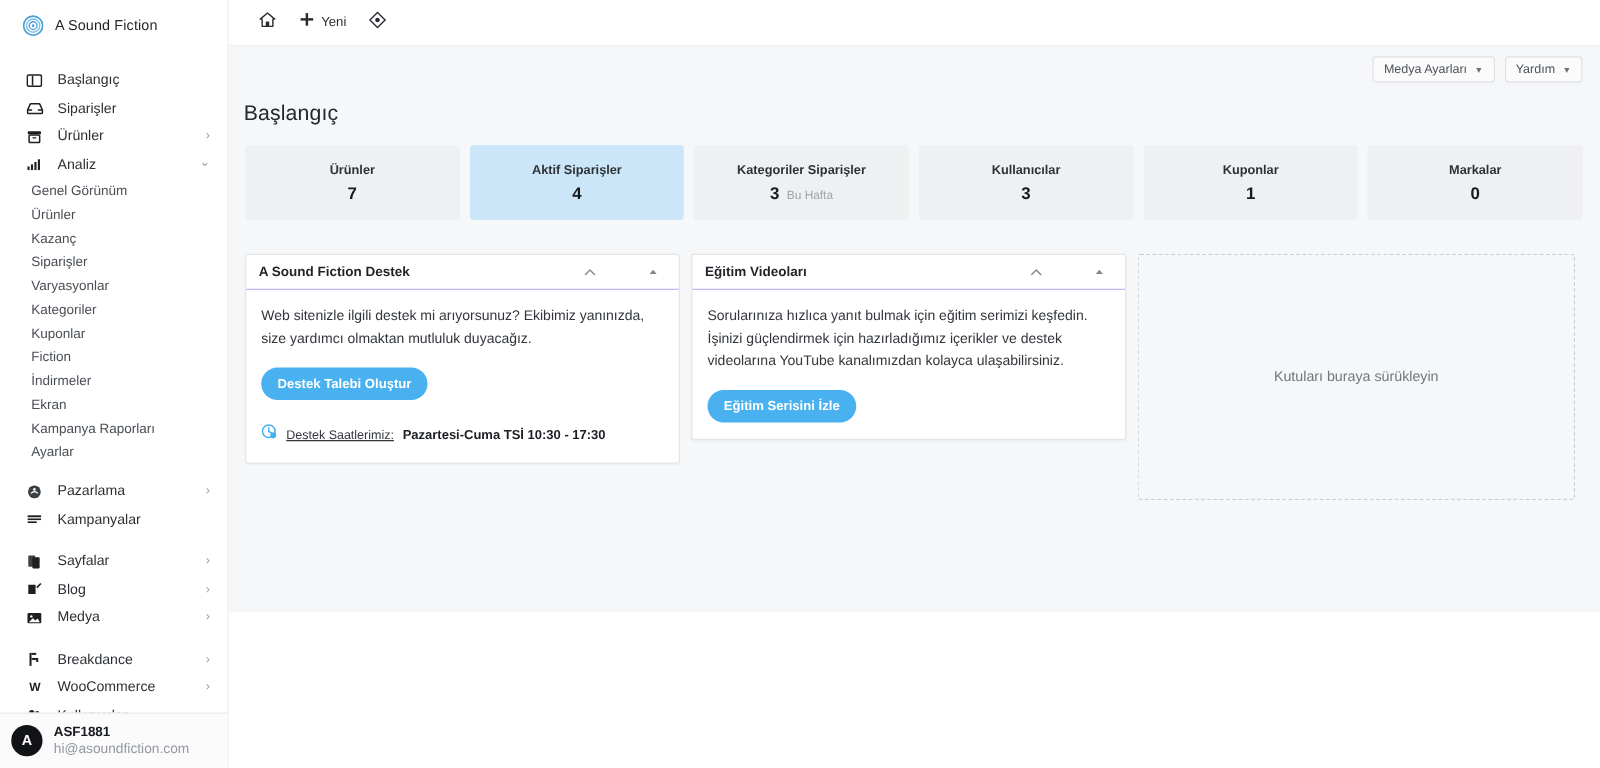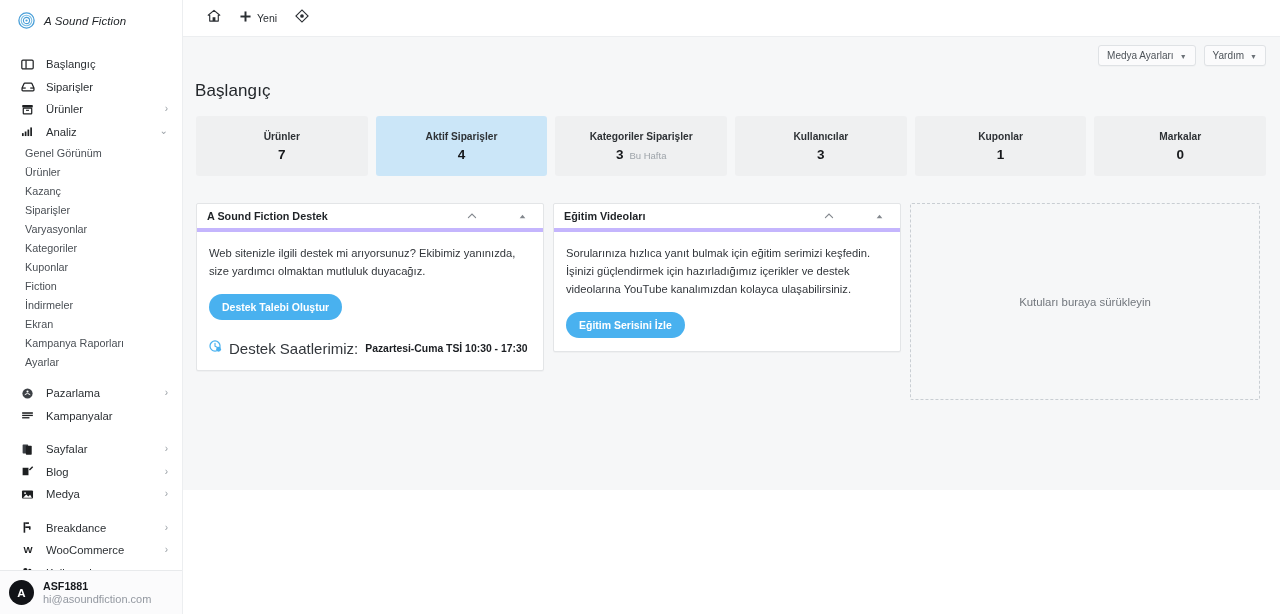--- a/index.html
+++ b/index.html
@@ -16,21 +16,21 @@
   .sidebar {
     width: 183px; height: 614px;
     background: #ffffff;
     border-right: 1px solid #eceef0;
     position: relative;
     flex: 0 0 183px;
     overflow: hidden;
   }
   .brand {
     display: flex; align-items: center; gap: 9px;
-    height: 41px; padding: 0 0 0 18px; font-style: italic;
+    height: 41px; padding: 0 0 0 18px;
   }
   .brand-logo {
     width: 17px; height: 17px; flex: 0 0 17px;
     display: block;
   }
   .brand-name {
     font-size: 11.5px; color: #1f2327; letter-spacing: .1px;
   }
   .nav { padding-top: 12px; }
   .nav-item {
@@ -157,21 +157,21 @@
     border: 1px solid #e3e5e7;
     border-radius: 2px;
     position: relative;
     box-shadow: 0 1px 1px rgba(0,0,0,.03);
   }
   .panel.support { width: 348px; }
   .panel.videos  { width: 348px; }
   .panel-head {
     height: 28px; display: flex; align-items: center;
     padding: 0 8px 0 10px;
-    border-bottom: 4px solid #c4b5fd;
+    border-bottom: 1px solid #c4b5fd;
     gap: 24px;
   }
   .panel-title { font-size: 10.8px; font-weight: bold; color: #1f2327; flex: 1; }
   .panel-act {
     width: 26px; height: 26px;
     display: flex; align-items: center; justify-content: center;
     cursor: pointer; color: #82878d;
   }
   .panel-body { padding: 12px 12px 13px 12px; }
   .panel-text {
@@ -185,21 +185,21 @@
     border: none; border-radius: 13px;
     font-size: 10.5px; font-weight: bold;
     padding: 7px 13px;
     cursor: pointer;
     font-family: "Liberation Sans", sans-serif;
   }
   .hours {
     display: flex; align-items: center; gap: 7px;
     margin-top: 19px;
   }
-  .hours-lbl { font-size: 15px; color: #33373c; }
+  .hours-lbl { font-size: 10px; color: #33373c; text-decoration: underline; }
   .hours-val { font-size: 10.4px; color: #1b1e22; font-weight: bold; }
 
   .dropzone {
     width: 350px; height: 197px;
     border: 1px dashed #c9ced3;
     border-radius: 2px;
     display: flex; align-items: center; justify-content: center;
     color: #72777d; font-size: 11.4px;
     background: transparent;
   }

